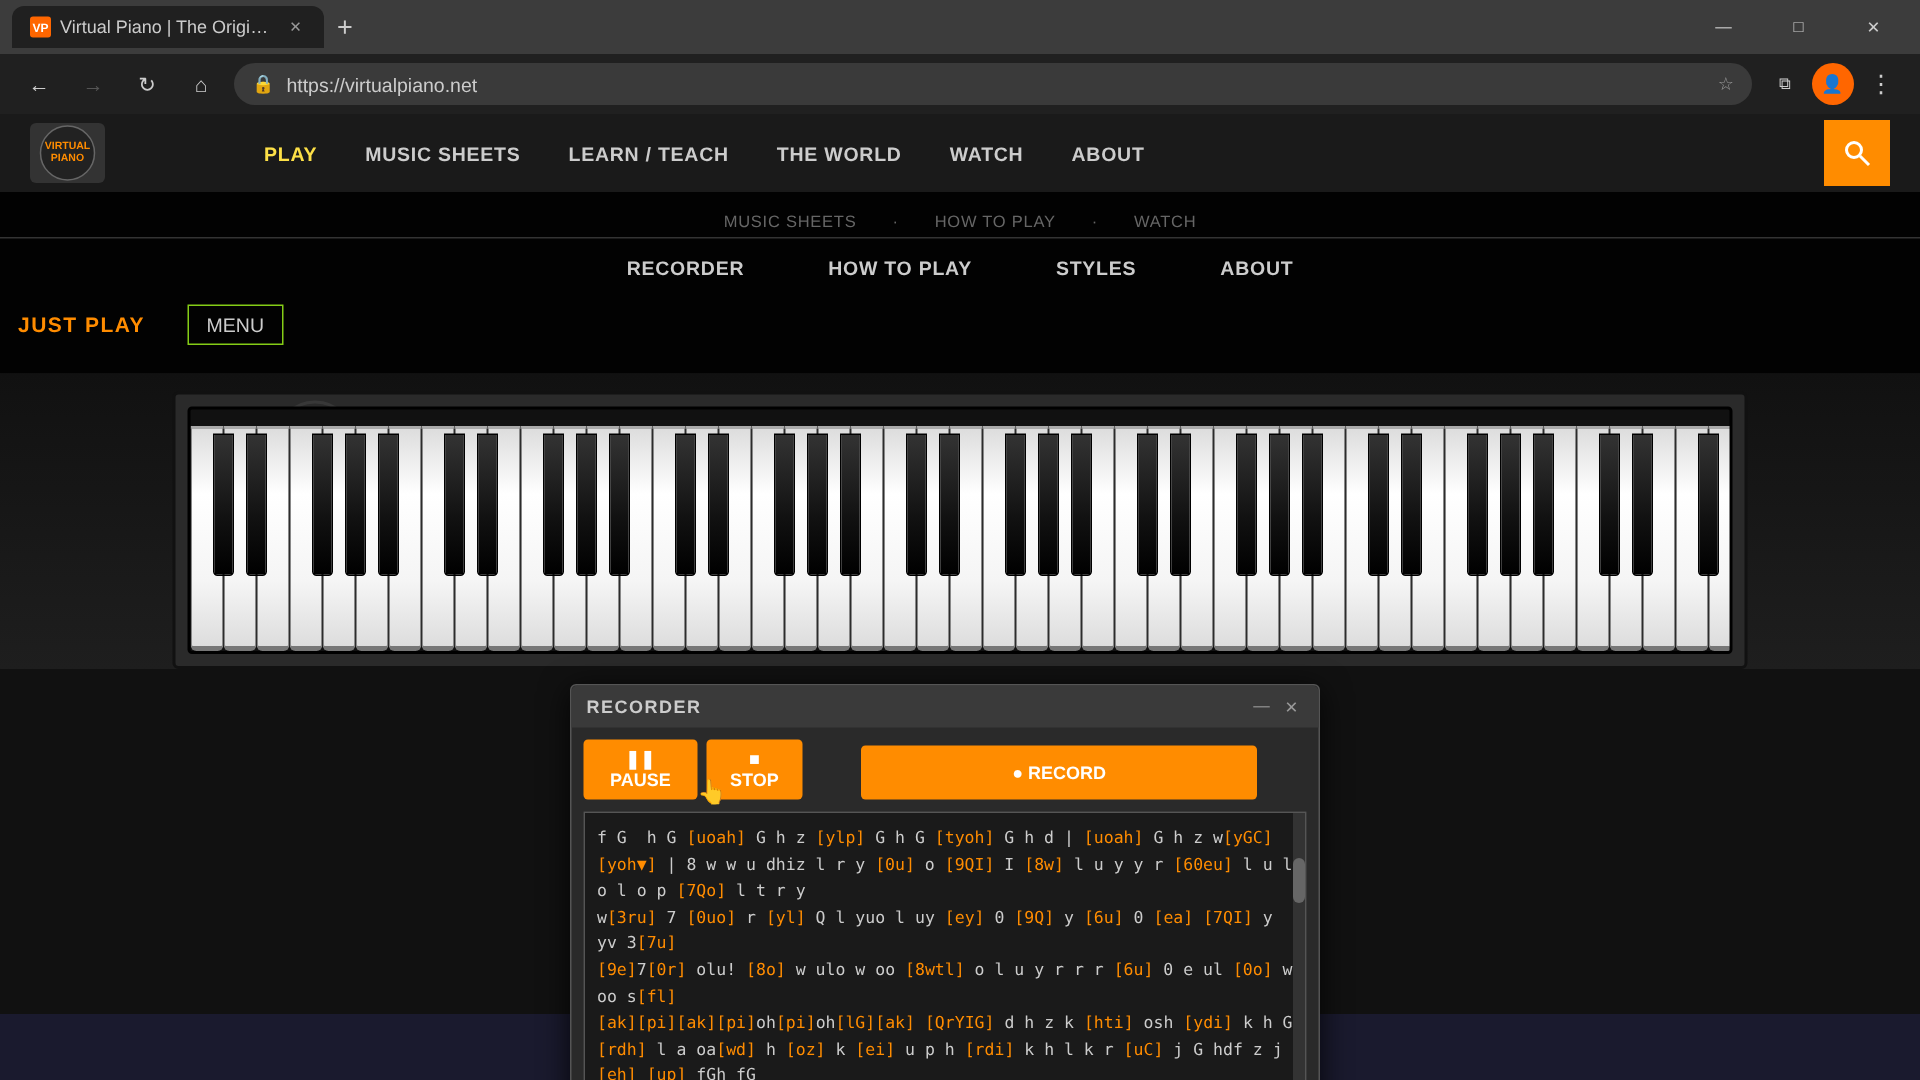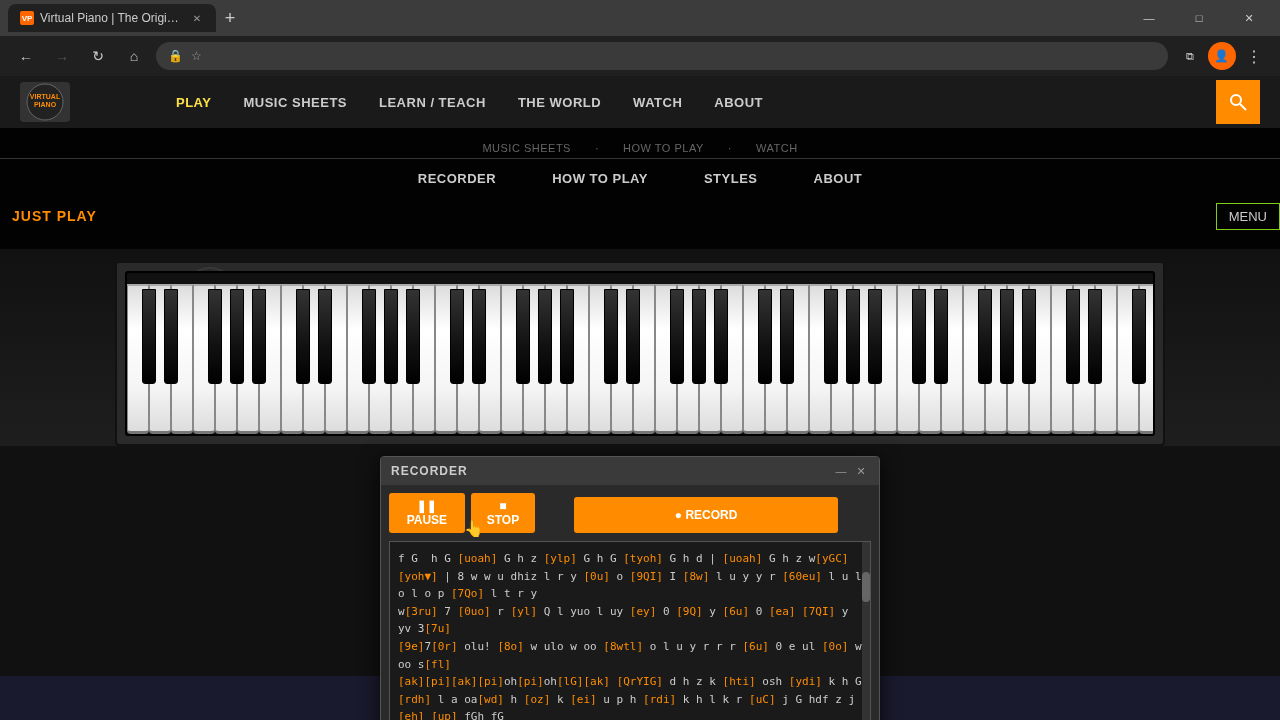--- a/index.html
+++ b/index.html
@@ -88,20 +88,21 @@
     </div>
   </div>
 
   <div class="browser-addressbar">
     <div class="nav-btn">←</div>
     <div class="nav-btn" style="color:#555;">→</div>
     <div class="nav-btn">↻</div>
     <div class="nav-btn">⌂</div>
     <div class="address-box">
       <span style="color:#4caf50; font-size:12px;">🔒</span>
+      <span class="address-url">https://virtualpiano.net</span>
       <div class="address-icons">
         <span class="addr-icon">☆</span>
       </div>
     </div>
     <div class="profile-area">
       <div class="nav-btn" style="font-size:11px;">⧉</div>
       <div class="profile-icon">👤</div>
       <div class="nav-btn" style="font-size:16px;">⋮</div>
     </div>
   </div>
@@ -142,21 +143,21 @@
       <span style="color:#666; font-size:11px; padding: 0 12px; text-transform:uppercase; letter-spacing:0.5px;">HOW TO PLAY</span>
       <span style="color:#666; font-size:11px; padding: 0 12px; text-transform:uppercase; letter-spacing:0.5px;">·</span>
       <span style="color:#666; font-size:11px; padding: 0 12px; text-transform:uppercase; letter-spacing:0.5px;">WATCH</span>
     </div>
     <div class="dropdown-row">
       <div class="dropdown-item">RECORDER</div>
       <div class="dropdown-item">HOW TO PLAY</div>
       <div class="dropdown-item">STYLES</div>
       <div class="dropdown-item">ABOUT</div>
     </div>
-    <div style="display:flex; justify-content:space-between; align-items:center; gap:16px; padding: 4px 0;">
+    <div style="display:flex; justify-content:flex-start; align-items:center; gap:16px; padding: 4px 0;">
       <div class="dropdown-highlight" style="color:#ff8c00; font-weight:bold; font-size:14px; letter-spacing:1px;">JUST PLAY</div>
       <div class="dropdown-outline">MENU</div>
     </div>
   </div>
 
   <div class="piano-bg" style="background: linear-gradient(to bottom, #111 0%, #1e1e1e 100%); padding: 12px 0 0 0; position:relative;">
     <div style="position:absolute; top:15px; left:180px; opacity:0.15; font-size:50px; color:#888; font-style:italic; font-weight:bold; font-family: serif;">
       <svg width="200" height="60" viewBox="0 0 200 60">
         <circle cx="30" cy="30" r="26" fill="none" stroke="#888" stroke-width="2"></circle>
         <text x="30" y="25" font-size="8" fill="#888" text-anchor="middle">VP</text>

